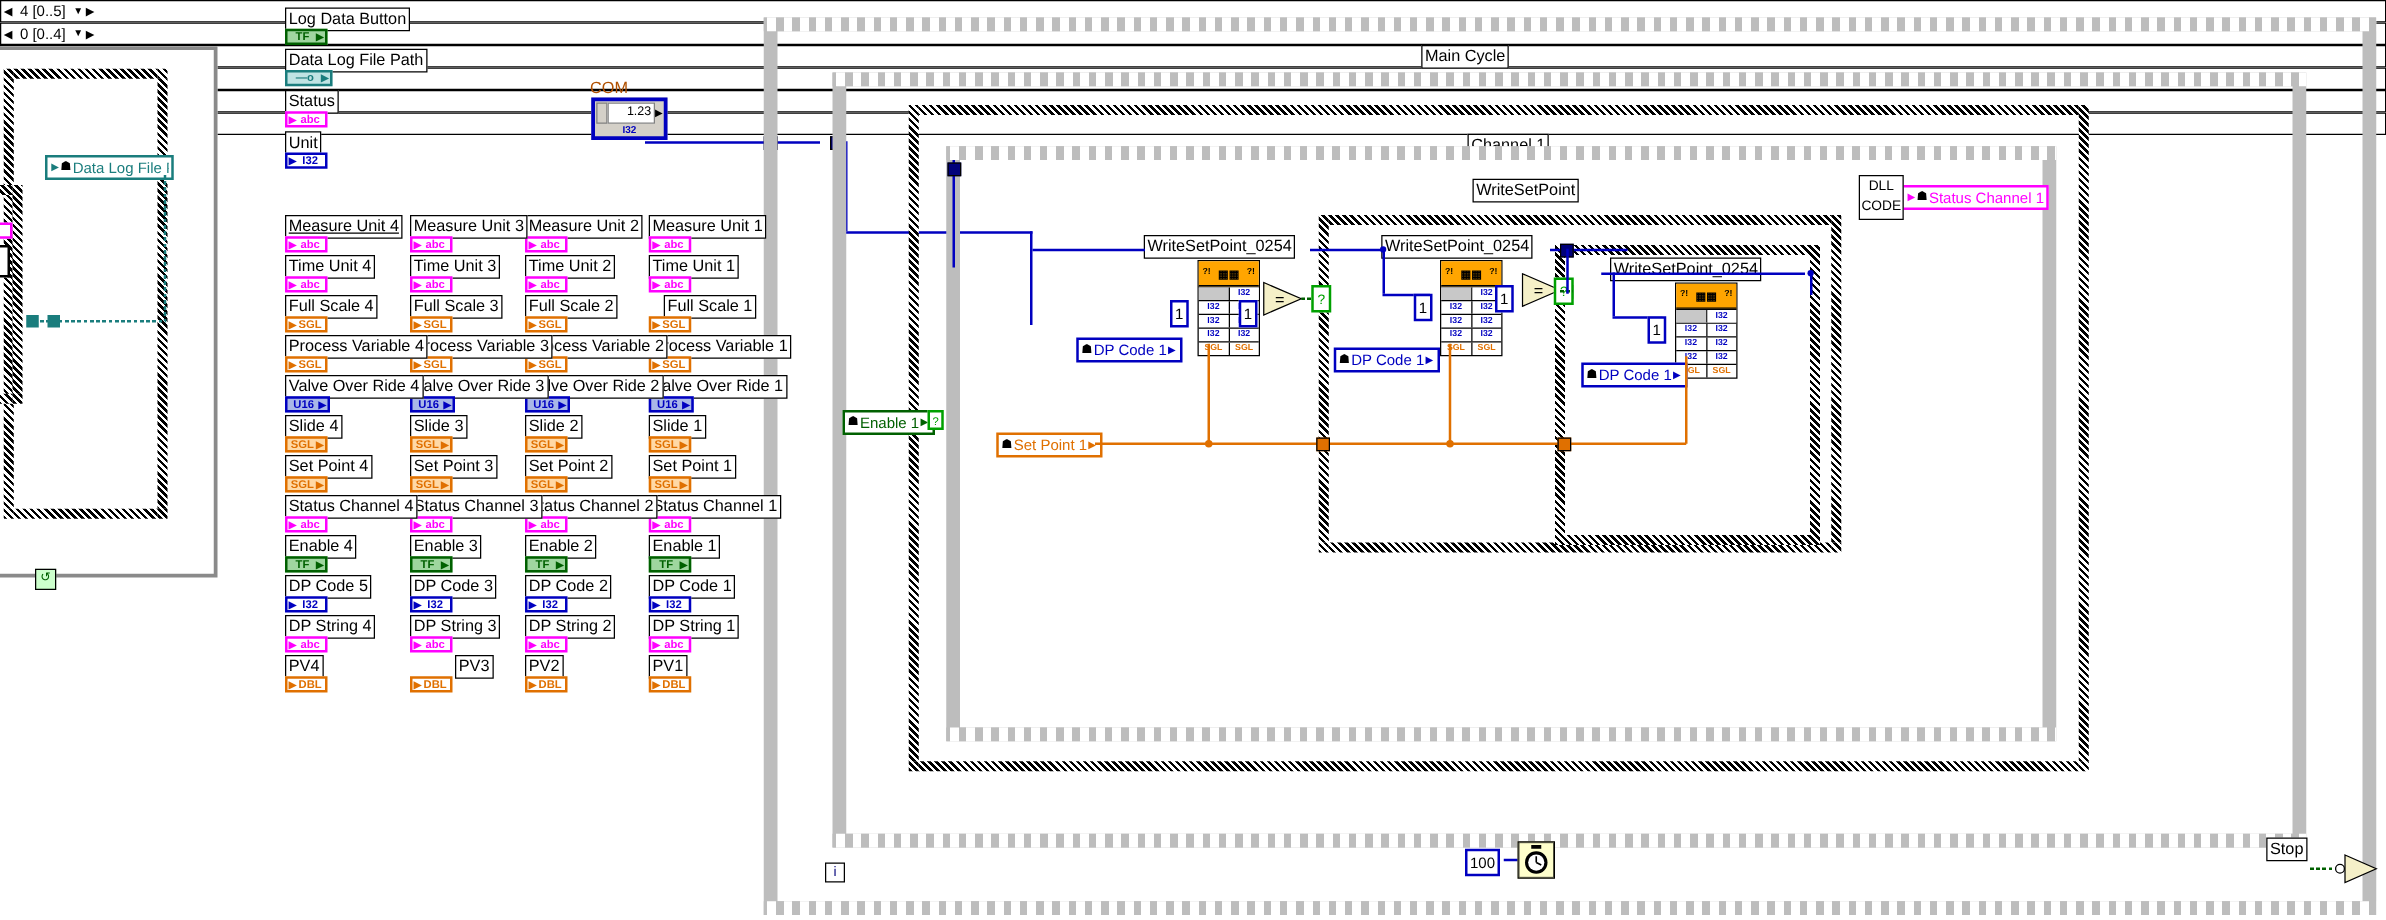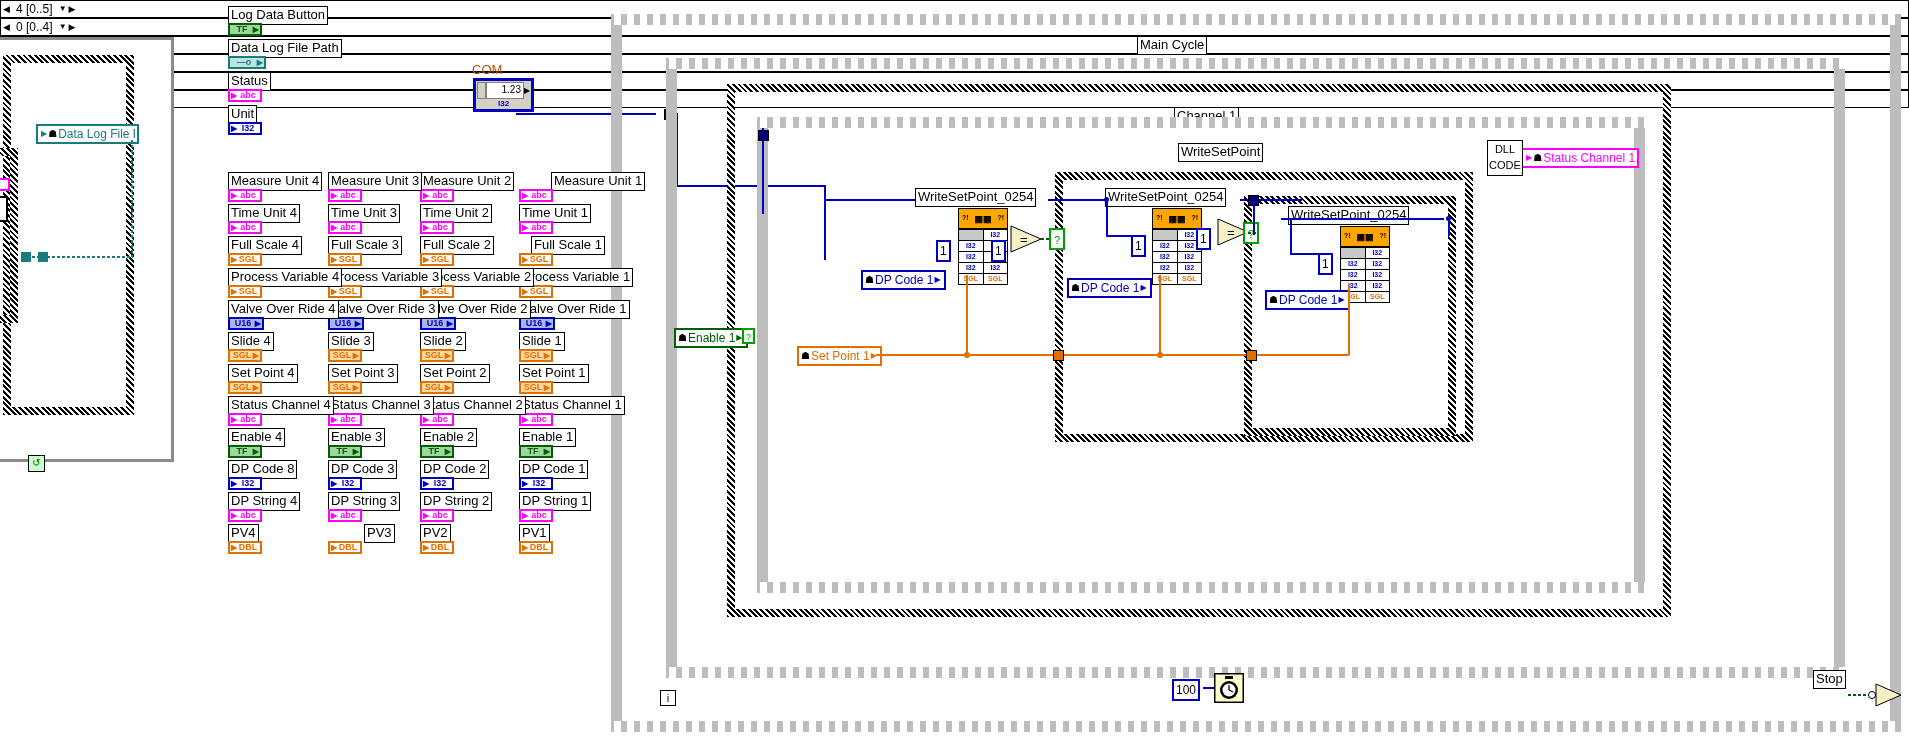--- a/index.html
+++ b/index.html
@@ -154,21 +154,21 @@
   </div>
 
   <div class="w" style="left:516px;top:113px;width:140px;height:2px;"></div>
   <div class="w-sq" style="left:611px;top:109px;"></div>
   <div class="w-sq" style="left:664px;top:109px;"></div>
   <div class="w" style="left:676px;top:113px;width:2px;height:72px;"></div>
   <div class="w" style="left:676px;top:185px;width:150px;height:2px;"></div>
   <div class="w" style="left:824px;top:185px;width:2px;height:75px;"></div>
 
   <div id="chanCols">
-      <div class="lbl" style="position: absolute; left: 228px; top: 172px; z-index: 10;">Measure Unit 4</div>
+      <div class="lbl" style="position: absolute; left: 228px; top: 172px; z-index: 10; text-decoration: underline;">Measure Unit 4</div>
       <div class="term t-str" style="width: 34px; position: absolute; left: 228px; top: 189px; z-index: 10;">
         <span class="ar">▶</span>
         <span class="tx">abc</span>
       </div>
       <div class="lbl" style="position: absolute; left: 228px; top: 204px; z-index: 10;">Time Unit 4</div>
       <div class="term t-str" style="width: 34px; position: absolute; left: 228px; top: 221px; z-index: 10;">
         <span class="ar">▶</span>
         <span class="tx">abc</span>
       </div>
       <div class="lbl" style="position: absolute; left: 228px; top: 236px; z-index: 10;">Full Scale 4</div>
@@ -199,21 +199,21 @@
       <div class="lbl" style="position: absolute; left: 228px; top: 396px; z-index: 10;">Status Channel 4</div>
       <div class="term t-str" style="width: 34px; position: absolute; left: 228px; top: 413px; z-index: 10;">
         <span class="ar">▶</span>
         <span class="tx">abc</span>
       </div>
       <div class="lbl" style="position: absolute; left: 228px; top: 428px; z-index: 10;">Enable 4</div>
       <div class="term t-tf" style="width: 34px; position: absolute; left: 228px; top: 445px; z-index: 10;">
         <span class="tx">TF</span>
         <span class="ar">▶</span>
       </div>
-      <div class="lbl" style="position: absolute; left: 228px; top: 460px; z-index: 10;">DP Code 8</div>
+      <div class="lbl" style="position: absolute; left: 228px; top: 460px; z-index: 10;">DP Code 5</div>
       <div class="term t-i32" style="width: 34px; position: absolute; left: 228px; top: 477px; z-index: 10;">
         <span class="ar">▶</span>
         <span class="tx">I32</span>
       </div>
       <div class="lbl" style="position: absolute; left: 228px; top: 492px; z-index: 10;">DP String 4</div>
       <div class="term t-str" style="width: 34px; position: absolute; left: 228px; top: 509px; z-index: 10;">
         <span class="ar">▶</span>
         <span class="tx">abc</span>
       </div>
       <div class="lbl" style="position: absolute; left: 228px; top: 524px; z-index: 10;">PV4</div>
@@ -334,21 +334,21 @@
       <div class="lbl" style="position: absolute; left: 420px; top: 492px; z-index: 8;">DP String 2</div>
       <div class="term t-str" style="width: 34px; position: absolute; left: 420px; top: 509px; z-index: 8;">
         <span class="ar">▶</span>
         <span class="tx">abc</span>
       </div>
       <div class="lbl" style="position: absolute; left: 420px; top: 524px; z-index: 8;">PV2</div>
       <div class="term t-dbl" style="width: 34px; position: absolute; left: 420px; top: 541px; z-index: 8;">
         <span class="ar">▶</span>
         <span class="tx">DBL</span>
       </div>
-      <div class="lbl" style="position: absolute; left: 519px; top: 172px; z-index: 7; margin-left: 32px;">Measure Unit 1</div>
+      <div class="lbl" style="position: absolute; left: 519px; top: 172px; z-index: 7;">Measure Unit 1</div>
       <div class="term t-str" style="width: 34px; position: absolute; left: 519px; top: 189px; z-index: 7;">
         <span class="ar">▶</span>
         <span class="tx">abc</span>
       </div>
       <div class="lbl" style="position: absolute; left: 519px; top: 204px; z-index: 7;">Time Unit 1</div>
       <div class="term t-str" style="width: 34px; position: absolute; left: 519px; top: 221px; z-index: 7;">
         <span class="ar">▶</span>
         <span class="tx">abc</span>
       </div>
       <div class="lbl" style="position: absolute; left: 519px; top: 236px; z-index: 7; margin-left: 12px;">Full Scale 1</div>

